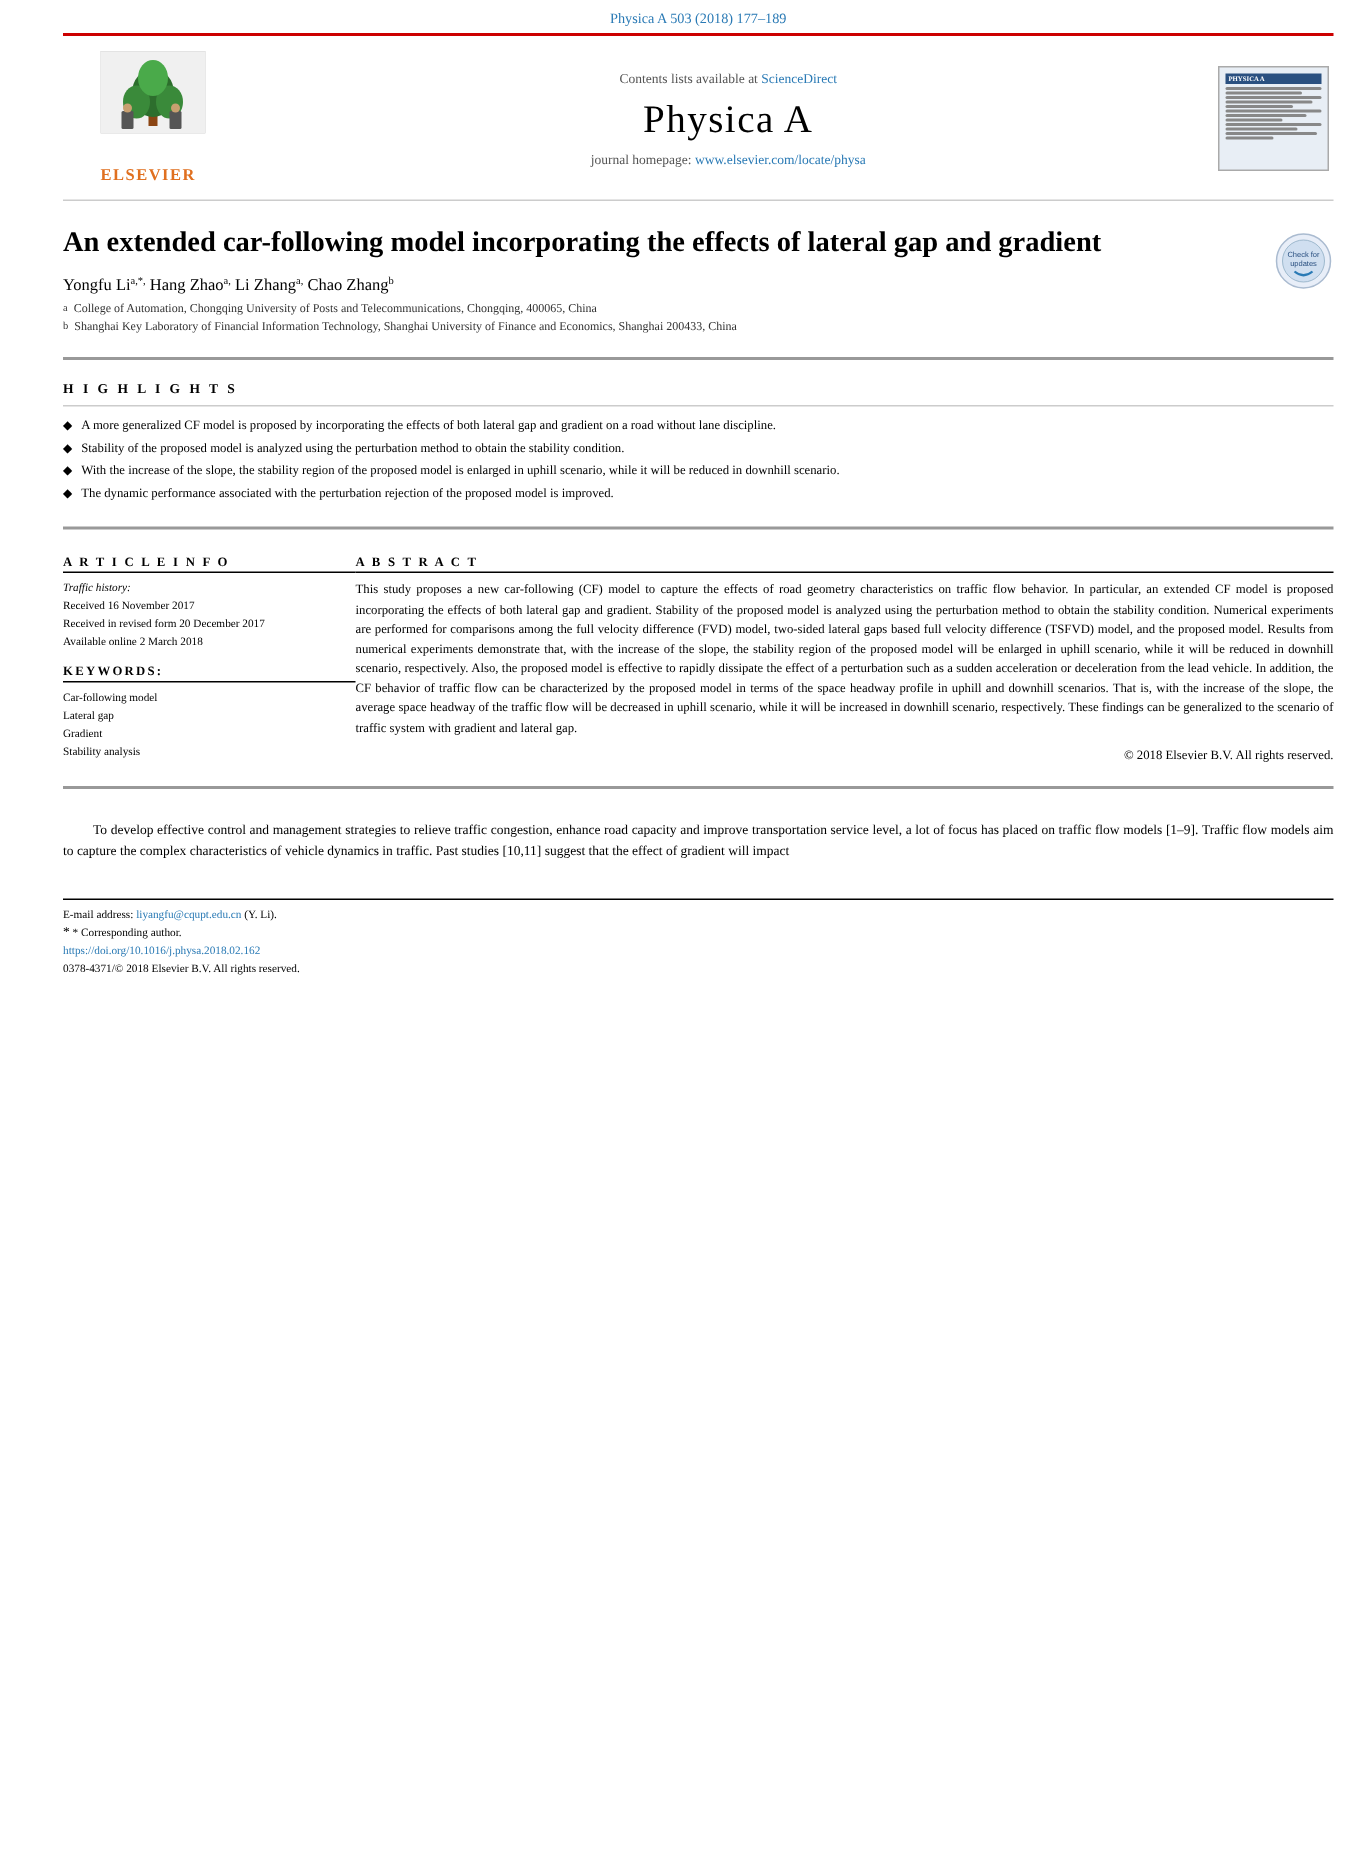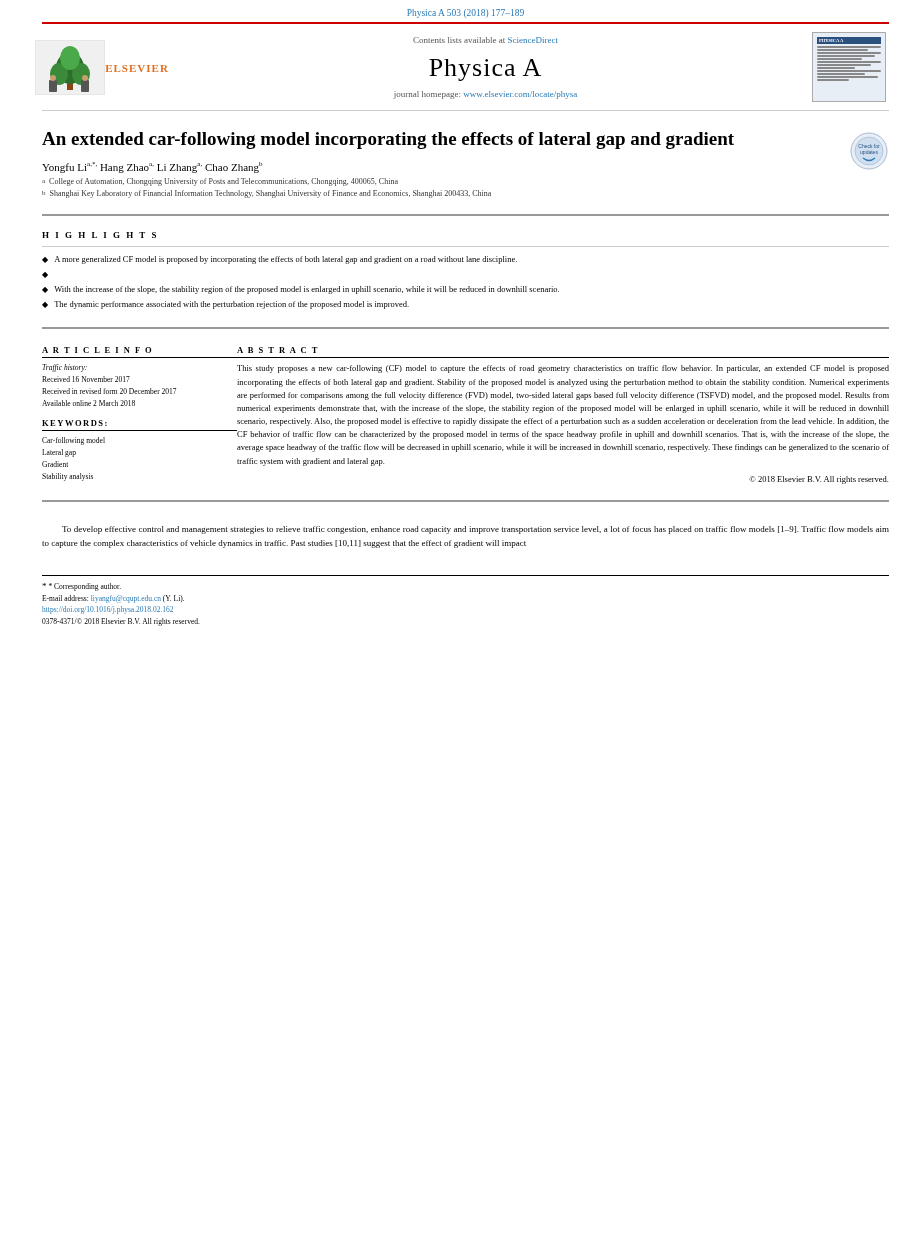--- a/index.html
+++ b/index.html
@@ -44,22 +44,22 @@
       width: 120px;
       flex-shrink: 0;
       display: flex;
       align-items: center;
       justify-content: center;
       padding: 4px;
     }
 
     .elsevier-logo {
       display: flex;
-      flex-direction: row;
-      align-items: center;
+      flex-direction: column;
+      gap: 20px;
     }
 
     .elsevier-tree-svg {
       width: 70px;
       height: 55px;
     }
 
     .elsevier-text {
       font-size: 11px;
       font-weight: bold;
@@ -475,20 +475,21 @@
     <div class="highlights-section">
       <div class="section-label">H I G H L I G H T S</div>
       <hr class="divider">
       <ul class="highlight-list">
         <li class="highlight-item">
           <span class="bullet-diamond">◆</span>
           <span>A more generalized CF model is proposed by incorporating the effects of both lateral gap and gradient on a road without lane discipline.</span>
         </li>
         <li class="highlight-item">
           <span class="bullet-diamond">◆</span>
+          <span>Stability of the proposed model is analyzed using the perturbation method to obtain the stability condition.</span>
         </li>
         <li class="highlight-item">
           <span class="bullet-diamond">◆</span>
           <span>With the increase of the slope, the stability region of the proposed model is enlarged in uphill scenario, while it will be reduced in downhill scenario.</span>
         </li>
         <li class="highlight-item">
           <span class="bullet-diamond">◆</span>
           <span>The dynamic performance associated with the perturbation rejection of the proposed model is improved.</span>
         </li>
       </ul>
@@ -524,29 +525,29 @@
     </div>
 
     <hr class="divider-thick">
 
     <div class="intro-section">
       <p class="intro-para">To develop effective control and management strategies to relieve traffic congestion, enhance road capacity and improve transportation service level, a lot of focus has placed on traffic flow models [1–9]. Traffic flow models aim to capture the complex characteristics of vehicle dynamics in traffic. Past studies [10,11] suggest that the effect of gradient will impact</p>
     </div>
 
     <div class="footnote-area">
       <div class="footnote-line">
-        <span class="corr-star">*</span>
-        <span>* Corresponding author.</span>
-      </div>
-      <div class="footnote-line">
         <span>E-mail address:</span>
         <a class="footnote-link" href="#">liyangfu@cqupt.edu.cn</a>
         <span>(Y. Li).</span>
       </div>
       <div class="footnote-line">
+        <span class="corr-star">*</span>
+        <span>* Corresponding author.</span>
+      </div>
+      <div class="footnote-line">
         <a class="footnote-link" href="#">https://doi.org/10.1016/j.physa.2018.02.162</a>
       </div>
       <div class="footnote-line">0378-4371/© 2018 Elsevier B.V. All rights reserved.</div>
     </div>
 
   </div>
 
 </div>
 
 </body></html>

